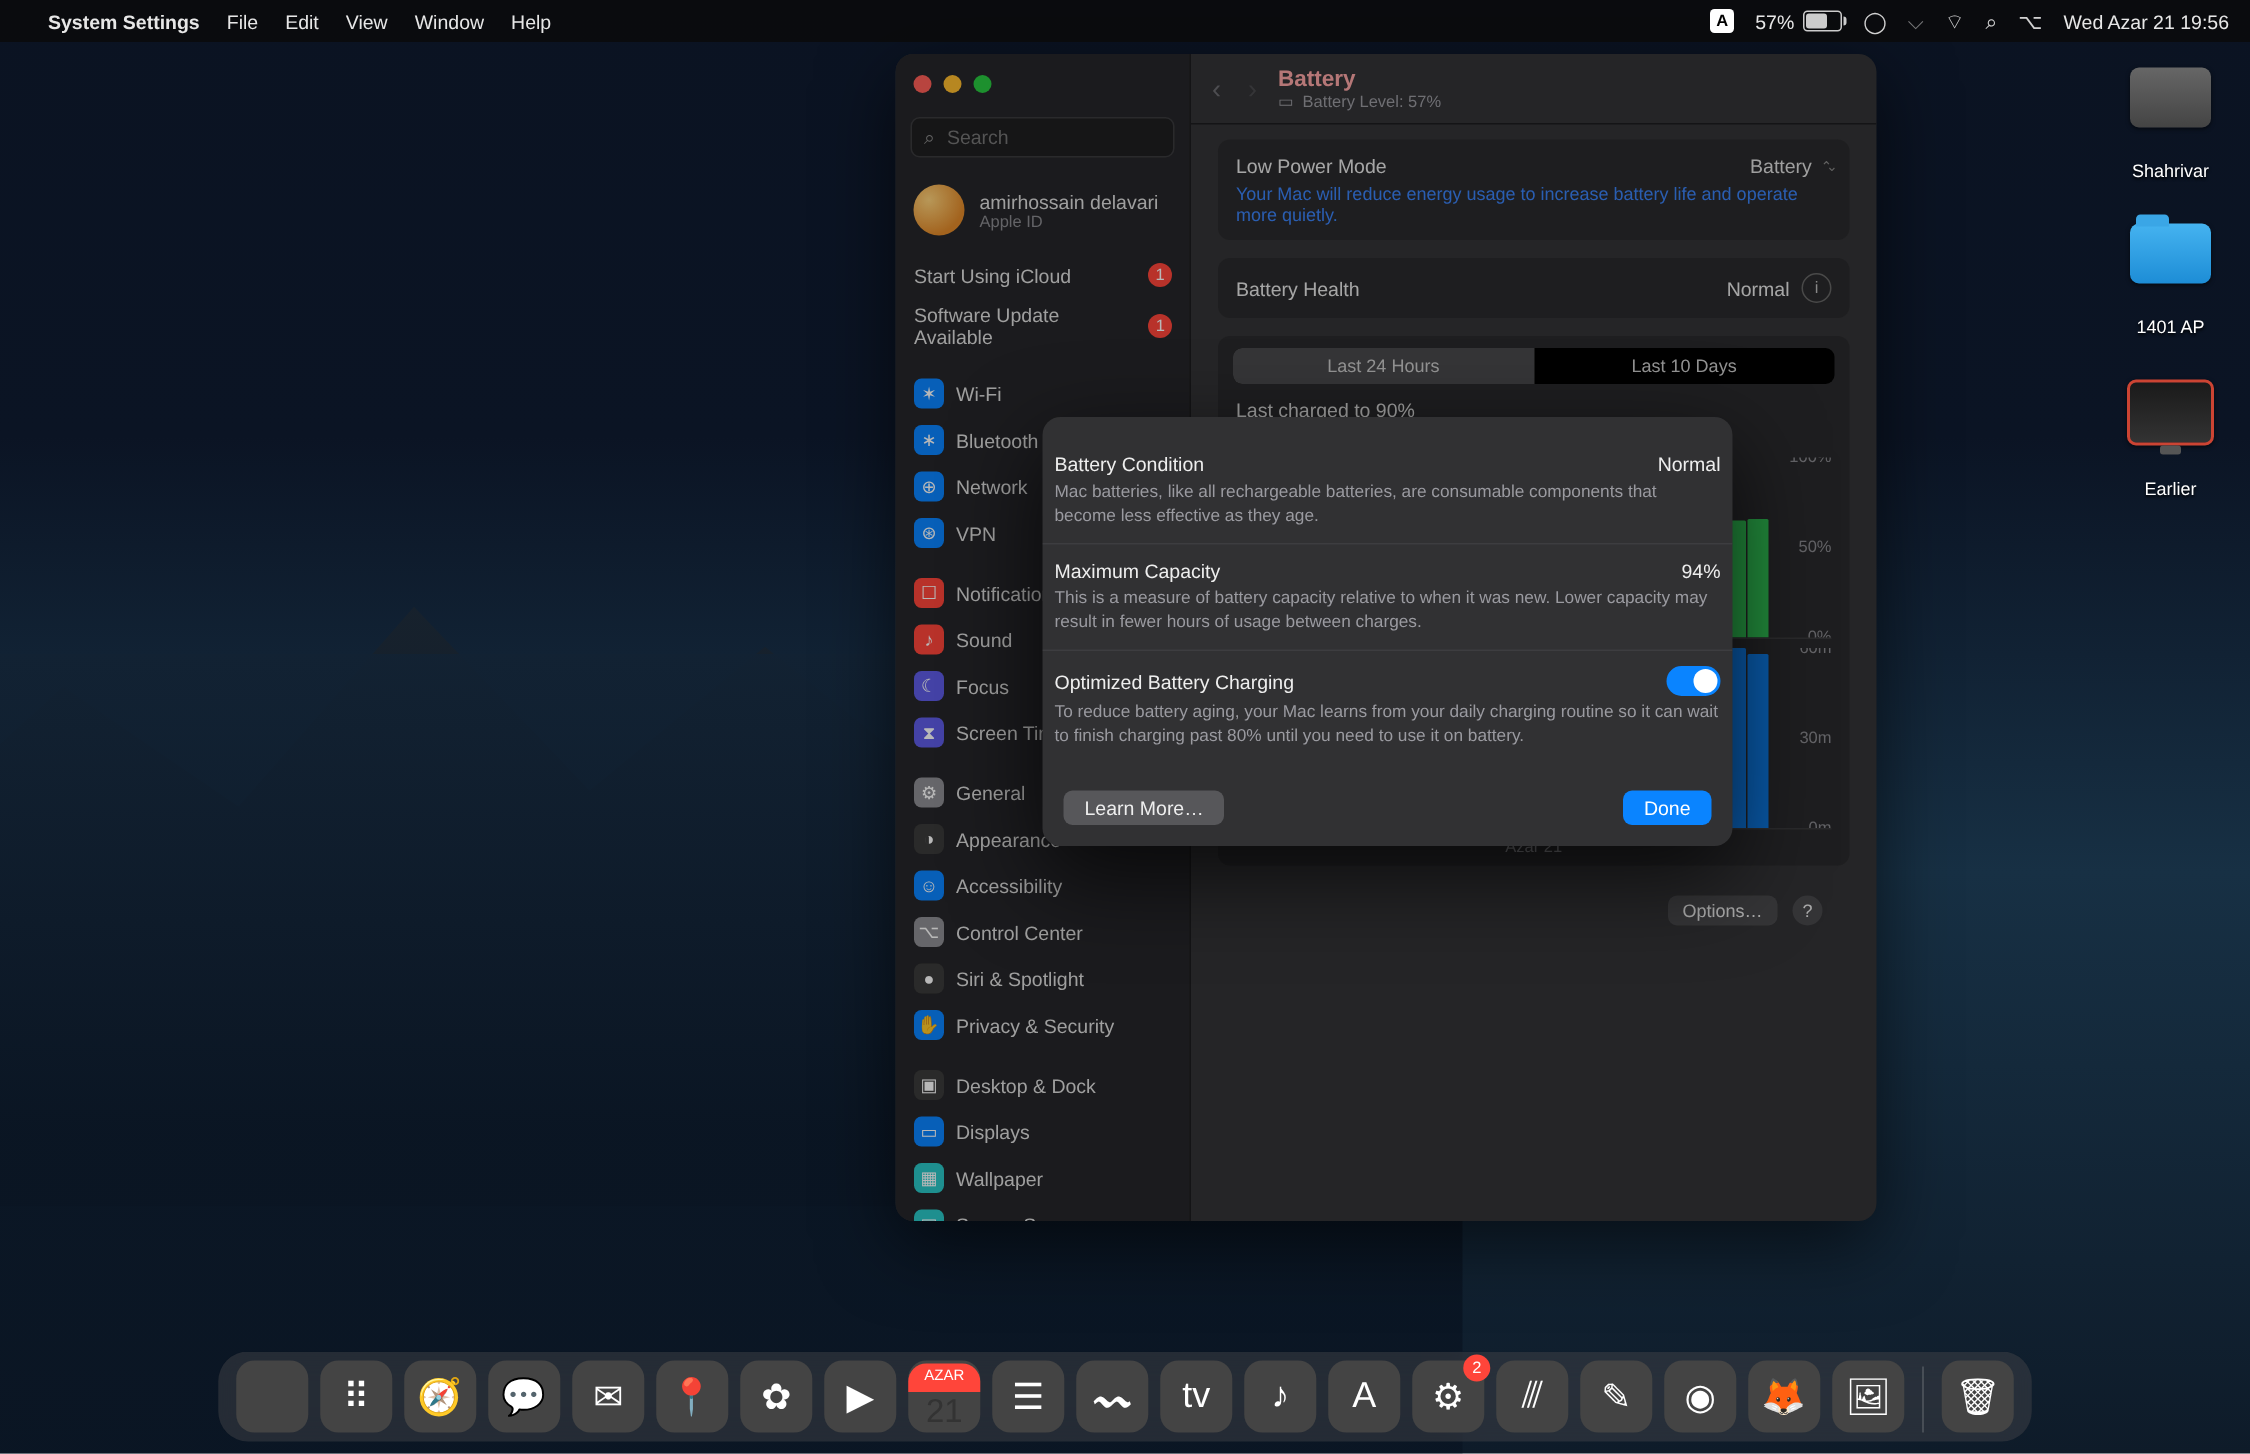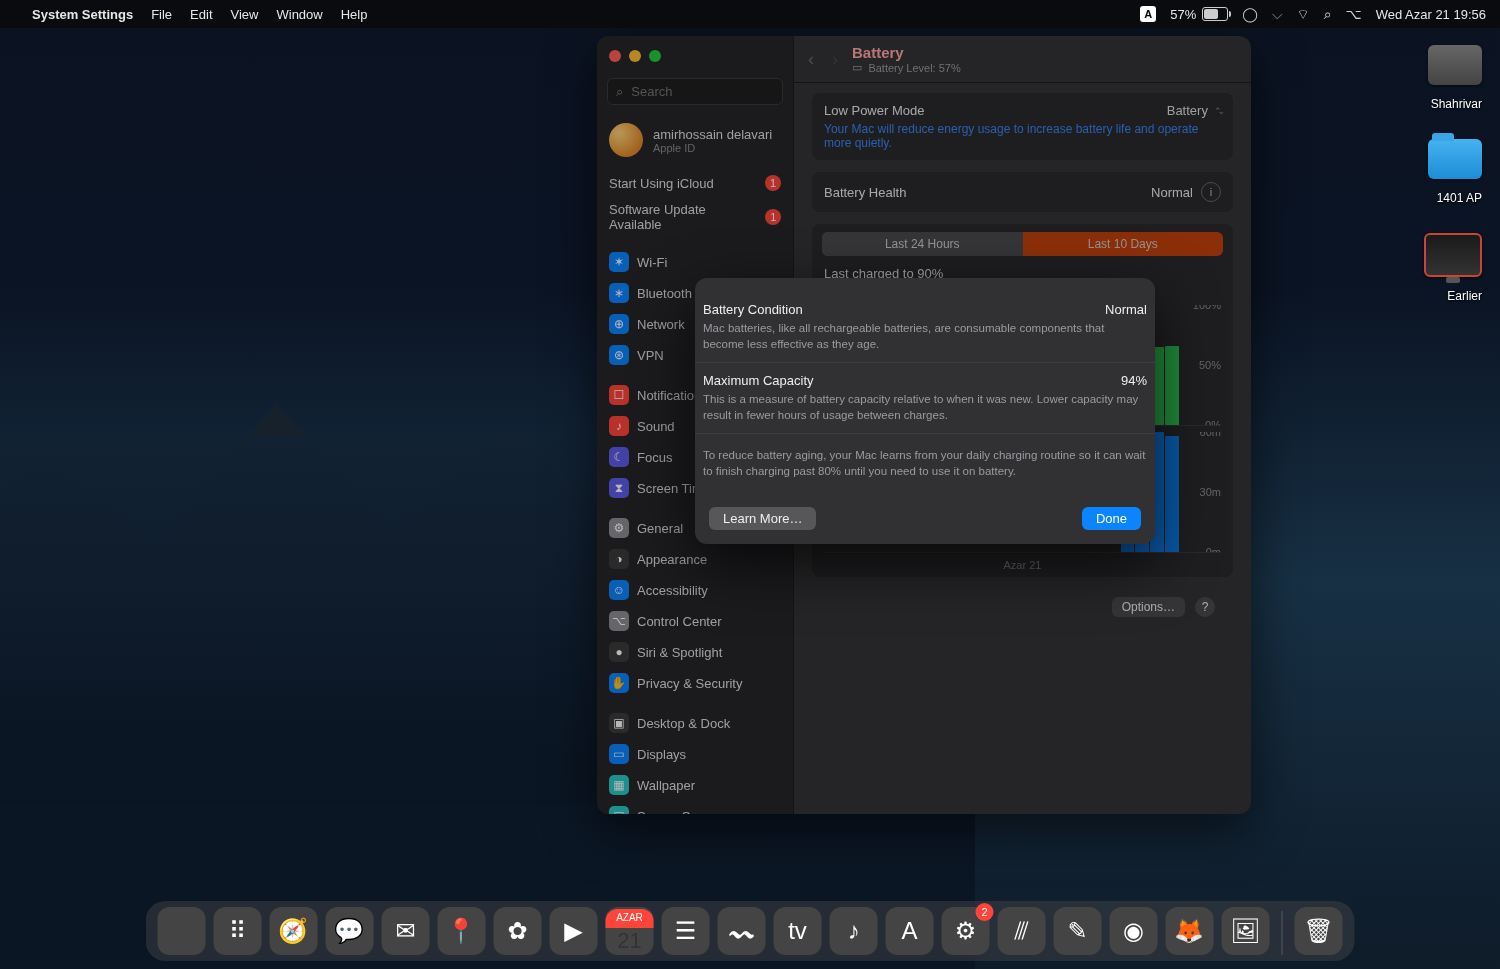--- a/index.html
+++ b/index.html
@@ -35,21 +35,21 @@
   .apple-logo{font-size:16px;line-height:1;}
   .status-ico{font-size:14px;opacity:.9;}
   .input-src{background:#fff;color:#000;border-radius:3px;width:16px;height:16px;display:inline-flex;align-items:center;justify-content:center;font-size:11px;font-weight:600;}
   .batt{display:inline-flex;align-items:center;gap:6px;}
   .batt-ico{width:24px;height:12px;border:1px solid #ccc;border-radius:3px;position:relative;}
   .batt-ico::after{content:"";position:absolute;right:-4px;top:3px;width:2px;height:6px;background:#ccc;border-radius:0 2px 2px 0;}
   .batt-fill{position:absolute;left:1px;top:1px;bottom:1px;width:57%;background:#ccc;border-radius:2px;}
   
   
   .desk-icons{position:absolute;right:18px;top:45px;display:flex;flex-direction:column;gap:28px;z-index:3;}
-  .di{width:70px;display:flex;flex-direction:column;align-items:flex-end;gap:12px;}
+  .di{width:70px;display:flex;flex-direction:column;align-items:center;gap:22px;}
   .di-ibox{width:54px;height:40px;border-radius:6px;background:#355; box-shadow:0 1px 3px rgba(0,0,0,.6);}
   .di-ibox.folder{background:linear-gradient(#45b3f0,#1d8dd6);position:relative;}
   .di-ibox.folder::before{content:"";position:absolute;left:4px;top:-6px;width:22px;height:8px;border-radius:3px 3px 0 0;background:#3aa6e6;}
   .di-ibox.photo{background:linear-gradient(#666,#444);}
   .di-ibox.mon{background:linear-gradient(#1a1a1a,#333);border:2px solid #c43;position:relative;}
   .di-ibox.mon::after{content:"";position:absolute;left:20px;right:20px;bottom:-8px;height:6px;background:#555;border-radius:2px;}
   .di-label{font-size:12px;color:#fff;text-shadow:0 1px 2px #000;text-align:center;}
   
   
   .settings{position:absolute;left:597px;top:36px;width:654px;height:778px;background:var(--window-bg-dark);border-radius:12px;box-shadow:0 15px 50px rgba(0,0,0,.6);display:flex;overflow:hidden;z-index:4;}
@@ -83,21 +83,21 @@
   .card{background:var(--card-bg-dim);border-radius:8px;margin-bottom:12px;}
   .row{display:flex;align-items:center;padding:10px 12px;}
   .row.col{flex-direction:column;align-items:stretch;gap:4px;}
   .row .hdr{color:#e7e7e7;}
   .row .desc{color:#3b82f6;font-size:12px;}
   .row .spacer{flex:1;}
   .select-like{color:#ddd;display:inline-flex;align-items:center;gap:6px;}
   .select-like::after{content:"⌃⌄";font-size:9px;letter-spacing:-4px;color:#888;}
   .info-btn{width:18px;height:18px;border-radius:50%;border:1px solid #666;color:#bbb;font-size:11px;display:inline-flex;align-items:center;justify-content:center;margin-left:8px;}
   
-  .seg{display:flex;background:#c2410c;border-radius:6px;overflow:hidden;}
+  .seg{display:flex;background:#000000;border-radius:6px;overflow:hidden;}
   .seg > div{flex:1;text-align:center;padding:5px 0;font-size:12px;color:#ccc;}
   .seg > div.on{background:#4a4a4d;}
   
   .chart-wrap{padding:10px 12px 6px;}
   .chart-head{font-size:13px;color:#ddd;}
   .chart-sub{font-size:11px;color:#8a8a8f;margin-bottom:12px;}
   .chart{height:120px;position:relative;border-bottom:1px solid #3a3a3d;border-left:0;margin:6px 0;overflow:hidden;}
   .chart .bars{position:absolute;inset:0 42px 0 0;display:flex;align-items:flex-end;gap:1px;}
   .chart .bar{flex:1;background:#30d158;border-radius:1px 1px 0 0;opacity:.9;}
   .chart .bar.usage{background:#0a84ff;}
@@ -447,20 +447,24 @@
         <div class="desc">Mac batteries, like all rechargeable batteries, are consumable components that become less effective as they age.</div>
       </div>
       <div class="srow">
         <div class="line1">
           <span class="title">Maximum Capacity</span>
           <span class="val">94%</span>
         </div>
         <div class="desc">This is a measure of battery capacity relative to when it was new. Lower capacity may result in fewer hours of usage between charges.</div>
       </div>
       <div class="srow">
+        <div class="line1">
+          <span class="title">Optimized Battery Charging</span>
+          <div class="toggle"></div>
+        </div>
         <div class="desc">To reduce battery aging, your Mac learns from your daily charging routine so it can wait to finish charging past 80% until you need to use it on battery.</div>
       </div>
     </div>
   <div class="sheet-foot">
     <div class="btn sec">Learn More…</div>
     <div class="btn pri">Done</div>
   </div>
 </div>
 
 <div class="dock">

